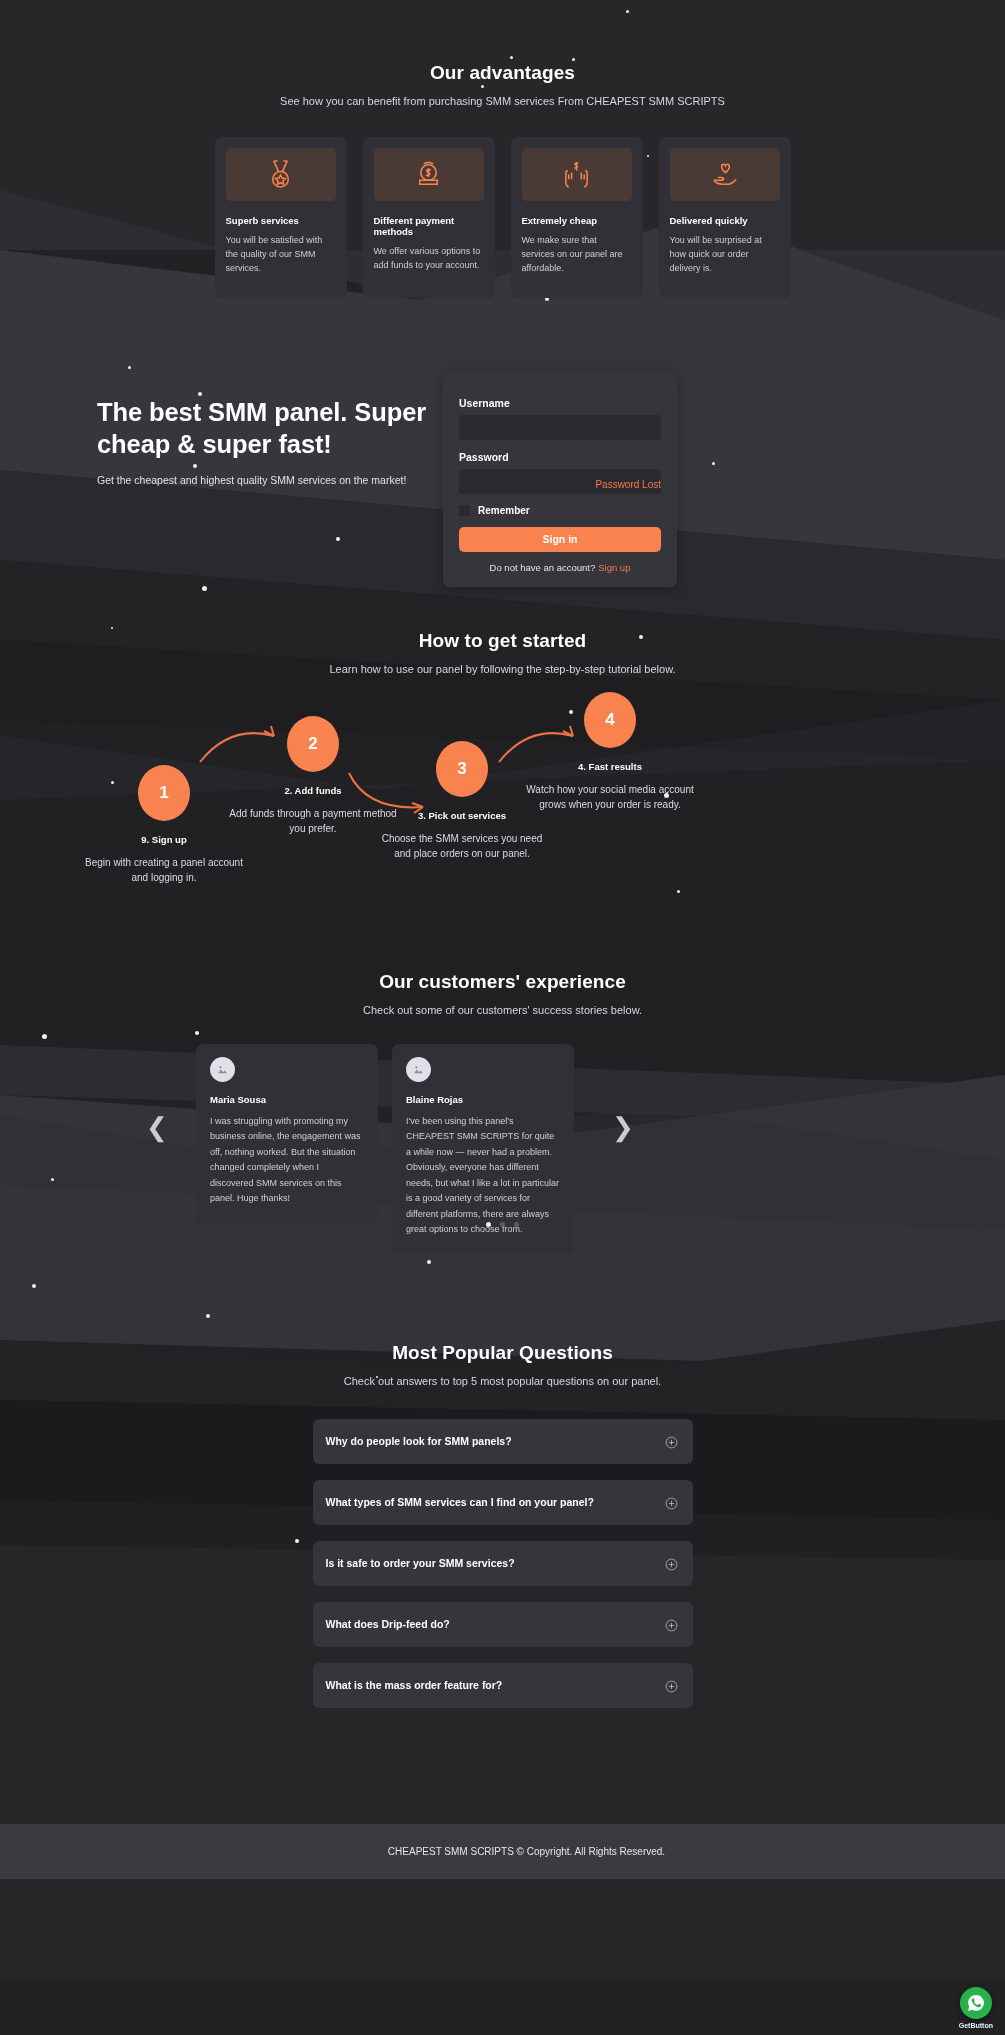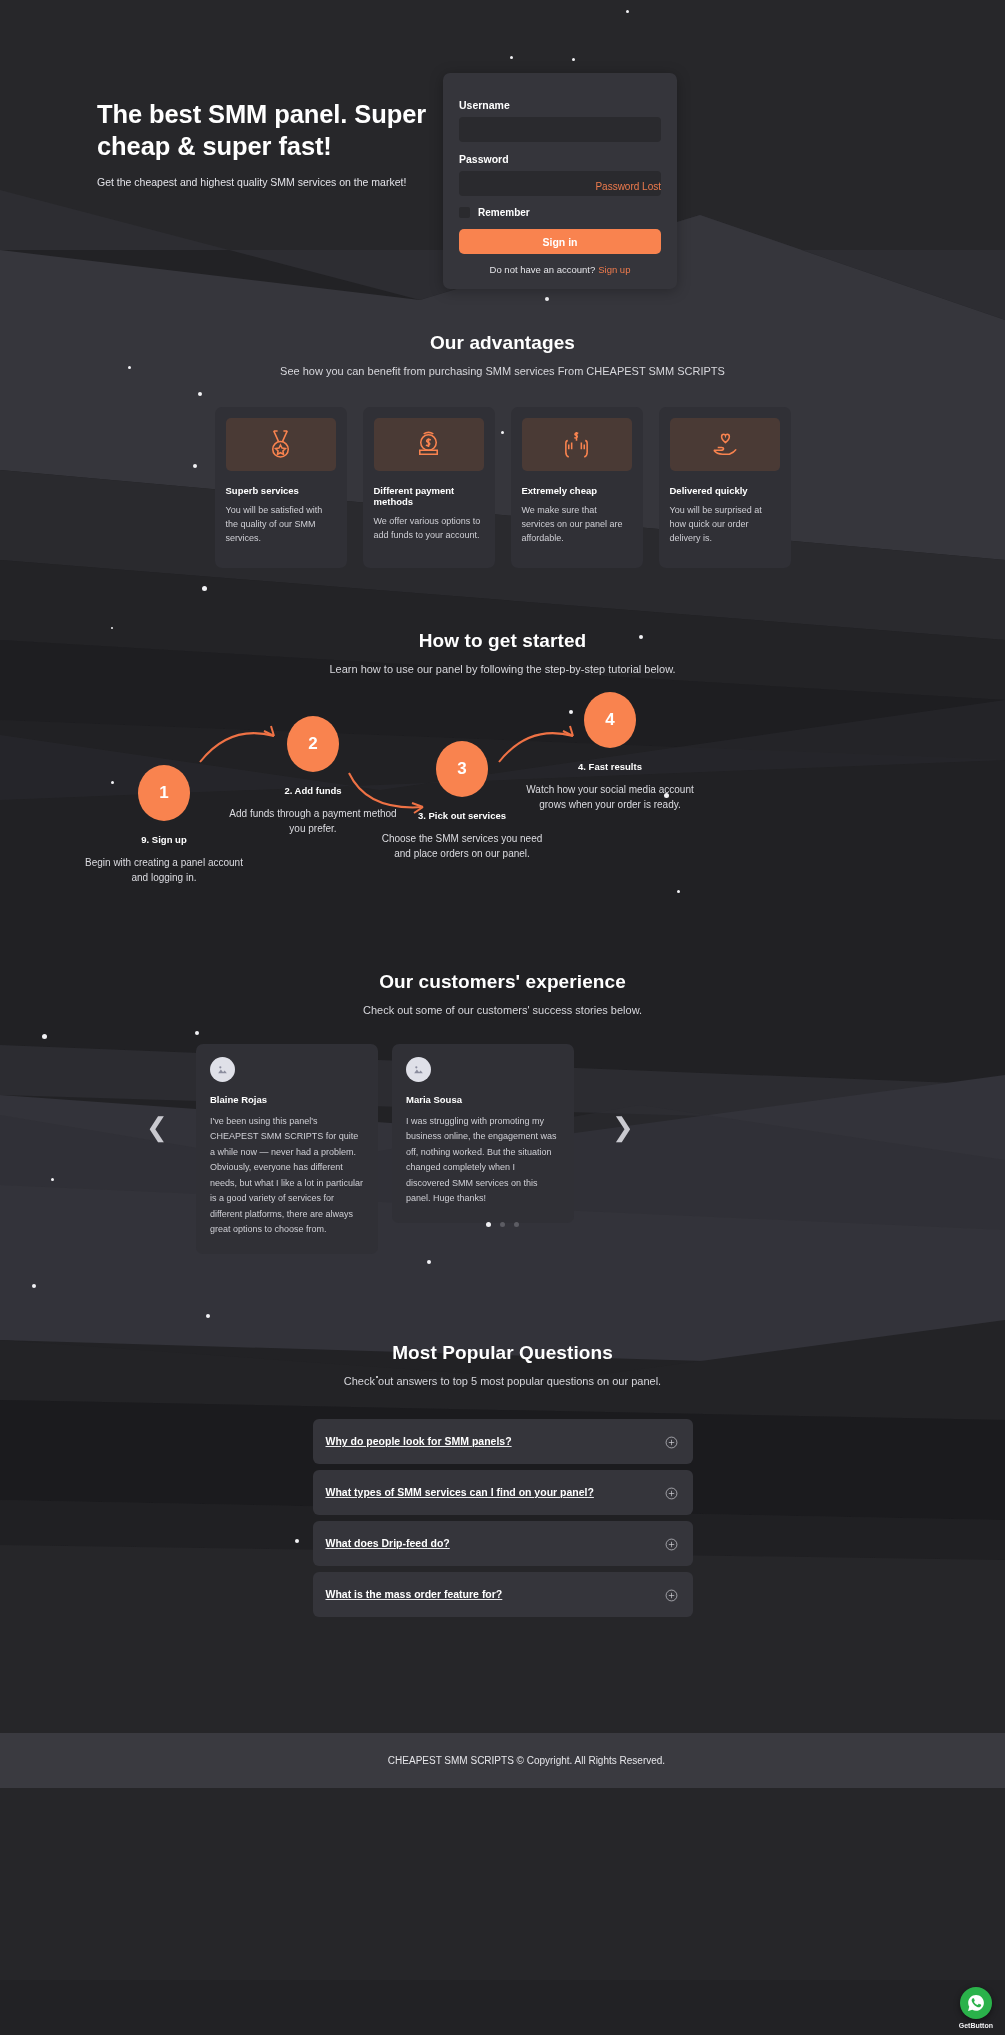--- a/index.html
+++ b/index.html
@@ -114,21 +114,21 @@
     cursor:pointer; user-select:none; font-weight: 200; line-height:1;
   }
   .nav-left { left: 146px; }
   .nav-right { left: 612px; }
   .dots { position:absolute; left:0; right:0; top: 178px; display:flex; gap:9px; justify-content:center; }
   .dot { width: 5px; height:5px; border-radius:50%; background:#5c5c63; }
   .dot.on { background:#f0f0f3; }
 
   
   .faq-wrap { padding-top: 108px; }
-  .faq-list { margin: 32px auto 16px auto; width: 380px; display:flex; flex-direction:column; gap: 6px; text-decoration: underline; }
+  .faq-list { margin: 32px auto 16px auto; width: 380px; display:flex; flex-direction:column; gap: 16px; }
   .faq-item {
     background:#35353b; border-radius: 6px; height: 45px;
     display:flex; align-items:center; justify-content:space-between;
     padding: 0 15px 0 13px; cursor:pointer;
   }
   .faq-q { font-size: 10.5px; font-weight:bold; color:#ffffff; }
   .plus-ico { width:13px; height:13px; }
   .plus-ico svg { width:13px; height:13px; stroke:#d8d8de; fill:none; stroke-width:1.2; }
 
   
@@ -205,47 +205,20 @@
       <span class="star" style="left:427px;top:1260px;width:4px;height:4px;"></span>
       <span class="star" style="left:206px;top:1314px;width:4px;height:4px;"></span>
       <span class="star" style="left:376px;top:1376px;width:2px;height:2px;"></span>
       <span class="star" style="left:348px;top:1491px;width:4px;height:4px;"></span>
       <span class="star" style="left:609px;top:1508px;width:4px;height:4px;"></span>
       <span class="star" style="left:556px;top:1521px;width:3px;height:3px;"></span>
       <span class="star" style="left:295px;top:1539px;width:4px;height:4px;"></span>
     </div>
   </div>
 
-  <div class="section hero">
-    <div class="hero-copy">
-      <div class="hero-h1">The best SMM panel. Super cheap &amp; super fast!</div>
-      <div class="hero-p">Get the cheapest and highest quality SMM services on the market!</div>
-    </div>
-
-    <div class="login-card">
-      <div class="fld-wrap">
-        <div class="fld-label">Username</div>
-        <input class="fld-input" type="text" value="" placeholder="" style="">
-      </div>
-      <div class="fld-wrap">
-        <div class="fld-label">Password</div>
-        <input class="fld-input" type="password" value="" placeholder="" style="">
-        <a class="pw-lost">Password Lost</a>
-      </div>
-      <div class="remember-row">
-        <span class="cbx"></span>
-        <span class="remember-lbl">Remember</span>
-      </div>
-      <button class="signin-btn">Sign in</button>
-      <div class="no-acct">
-        <span>Do not have an account?</span><a>Sign up</a>
-      </div>
-    </div>
-  </div>
-
   <div class="section adv-wrap">
     <div class="sec-title">Our advantages</div>
     <div class="sec-sub">See how you can benefit from purchasing SMM services From CHEAPEST SMM SCRIPTS</div>
     <div class="adv-grid">
 
       <div class="adv-card">
         <div class="adv-ico-box">
           <svg viewBox="0 0 32 32">
               <path d="M9 2 L14 13 M23 2 L18 13 M9 2 L13 2 M23 2 L19 2"></path>
               <circle cx="16" cy="21" r="8"></circle>
@@ -287,20 +260,47 @@
               <path d="M5 22 h7 q3 0 3 -1.6 0 -1.4 -2 -1.4 h-4 M5 22 q3 4 9 4 h7 q5 -2 7 -5"></path>
             </svg>
         </div>
         <div class="adv-name">Delivered quickly</div>
         <div class="adv-desc">You will be surprised at how quick our order delivery is.</div>
       </div>
 
     </div>
   </div>
 
+  <div class="section hero">
+    <div class="hero-copy">
+      <div class="hero-h1">The best SMM panel. Super cheap &amp; super fast!</div>
+      <div class="hero-p">Get the cheapest and highest quality SMM services on the market!</div>
+    </div>
+
+    <div class="login-card">
+      <div class="fld-wrap">
+        <div class="fld-label">Username</div>
+        <input class="fld-input" type="text" value="" placeholder="" style="">
+      </div>
+      <div class="fld-wrap">
+        <div class="fld-label">Password</div>
+        <input class="fld-input" type="password" value="" placeholder="" style="">
+        <a class="pw-lost">Password Lost</a>
+      </div>
+      <div class="remember-row">
+        <span class="cbx"></span>
+        <span class="remember-lbl">Remember</span>
+      </div>
+      <button class="signin-btn">Sign in</button>
+      <div class="no-acct">
+        <span>Do not have an account?</span><a>Sign up</a>
+      </div>
+    </div>
+  </div>
+
   <div class="section steps-wrap">
     <div class="sec-title">How to get started</div>
     <div class="sec-sub">Learn how to use our panel by following the step-by-step tutorial below.</div>
 
     <div class="steps">
       <div class="arrow" style="left:198px;top:25px;">
         <svg width="85" height="42" viewBox="0 0 85 42">
             <path d="M2 40 Q32 2 76 14" stroke="#ef7245" stroke-width="2" fill="none"></path>
             <path d="M76 14 l-10 -5 M76 14 l-3 -10" stroke="#ef7245" stroke-width="2" fill="none"></path>
           </svg>
@@ -343,42 +343,42 @@
 
   <div class="section testi-wrap">
     <div class="sec-title">Our customers' experience</div>
     <div class="sec-sub">Check out some of our customers' success stories below.</div>
 
     <div class="testi-area">
       <div class="nav-arrow nav-left">❮</div>
       <div class="nav-arrow nav-right">❯</div>
 
       <div class="testi-track">
+        <div class="testi-card short">
+          <div class="avatar">
+            <svg viewBox="0 0 24 24">
+                <path d="M3 4h18v16H3z" fill="none"></path>
+                <path d="M4 19l5-7 4 5 3-3 4 5z"></path>
+                <circle cx="8" cy="8" r="2"></circle>
+              </svg>
+          </div>
+          <div class="testi-name">Maria Sousa</div>
+          <div class="testi-text">I was struggling with promoting my business online, the engagement was off, nothing worked. But the situation changed completely when I discovered SMM services on this panel. Huge thanks!</div>
+        </div>
         <div class="testi-card">
           <div class="avatar">
             <svg viewBox="0 0 24 24">
                 <path d="M3 4h18v16H3z" fill="none"></path>
                 <path d="M4 19l5-7 4 5 3-3 4 5z"></path>
                 <circle cx="8" cy="8" r="2"></circle>
               </svg>
           </div>
           <div class="testi-name">Blaine Rojas</div>
           <div class="testi-text">I've been using this panel's  CHEAPEST SMM SCRIPTS for quite a while now — never had a problem. Obviously, everyone has different needs, but what I like a lot in particular is a good variety of services for different platforms, there are always great options to choose from.</div>
         </div>
-        <div class="testi-card short">
-          <div class="avatar">
-            <svg viewBox="0 0 24 24">
-                <path d="M3 4h18v16H3z" fill="none"></path>
-                <path d="M4 19l5-7 4 5 3-3 4 5z"></path>
-                <circle cx="8" cy="8" r="2"></circle>
-              </svg>
-          </div>
-          <div class="testi-name">Maria Sousa</div>
-          <div class="testi-text">I was struggling with promoting my business online, the engagement was off, nothing worked. But the situation changed completely when I discovered SMM services on this panel. Huge thanks!</div>
-        </div>
       </div>
 
       <div class="dots">
         <span class="dot on"></span>
         <span class="dot"></span>
         <span class="dot"></span>
       </div>
     </div>
   </div>
 
@@ -399,20 +399,29 @@
       <div class="faq-item">
         <span class="faq-q">What types of SMM services can I find on your panel?</span>
         <span class="plus-ico">
           <svg viewBox="0 0 24 24">
               <circle cx="12" cy="12" r="10"></circle>
               <path d="M12 7v10M7 12h10"></path>
             </svg>
         </span>
       </div>
       <div class="faq-item">
+        <span class="faq-q">Is it safe to order your SMM services?</span>
+        <span class="plus-ico">
+          <svg viewBox="0 0 24 24">
+              <circle cx="12" cy="12" r="10"></circle>
+              <path d="M12 7v10M7 12h10"></path>
+            </svg>
+        </span>
+      </div>
+      <div class="faq-item">
         <span class="faq-q">What does Drip-feed do?</span>
         <span class="plus-ico">
           <svg viewBox="0 0 24 24">
               <circle cx="12" cy="12" r="10"></circle>
               <path d="M12 7v10M7 12h10"></path>
             </svg>
         </span>
       </div>
       <div class="faq-item">
         <span class="faq-q">What is the mass order feature for?</span>

